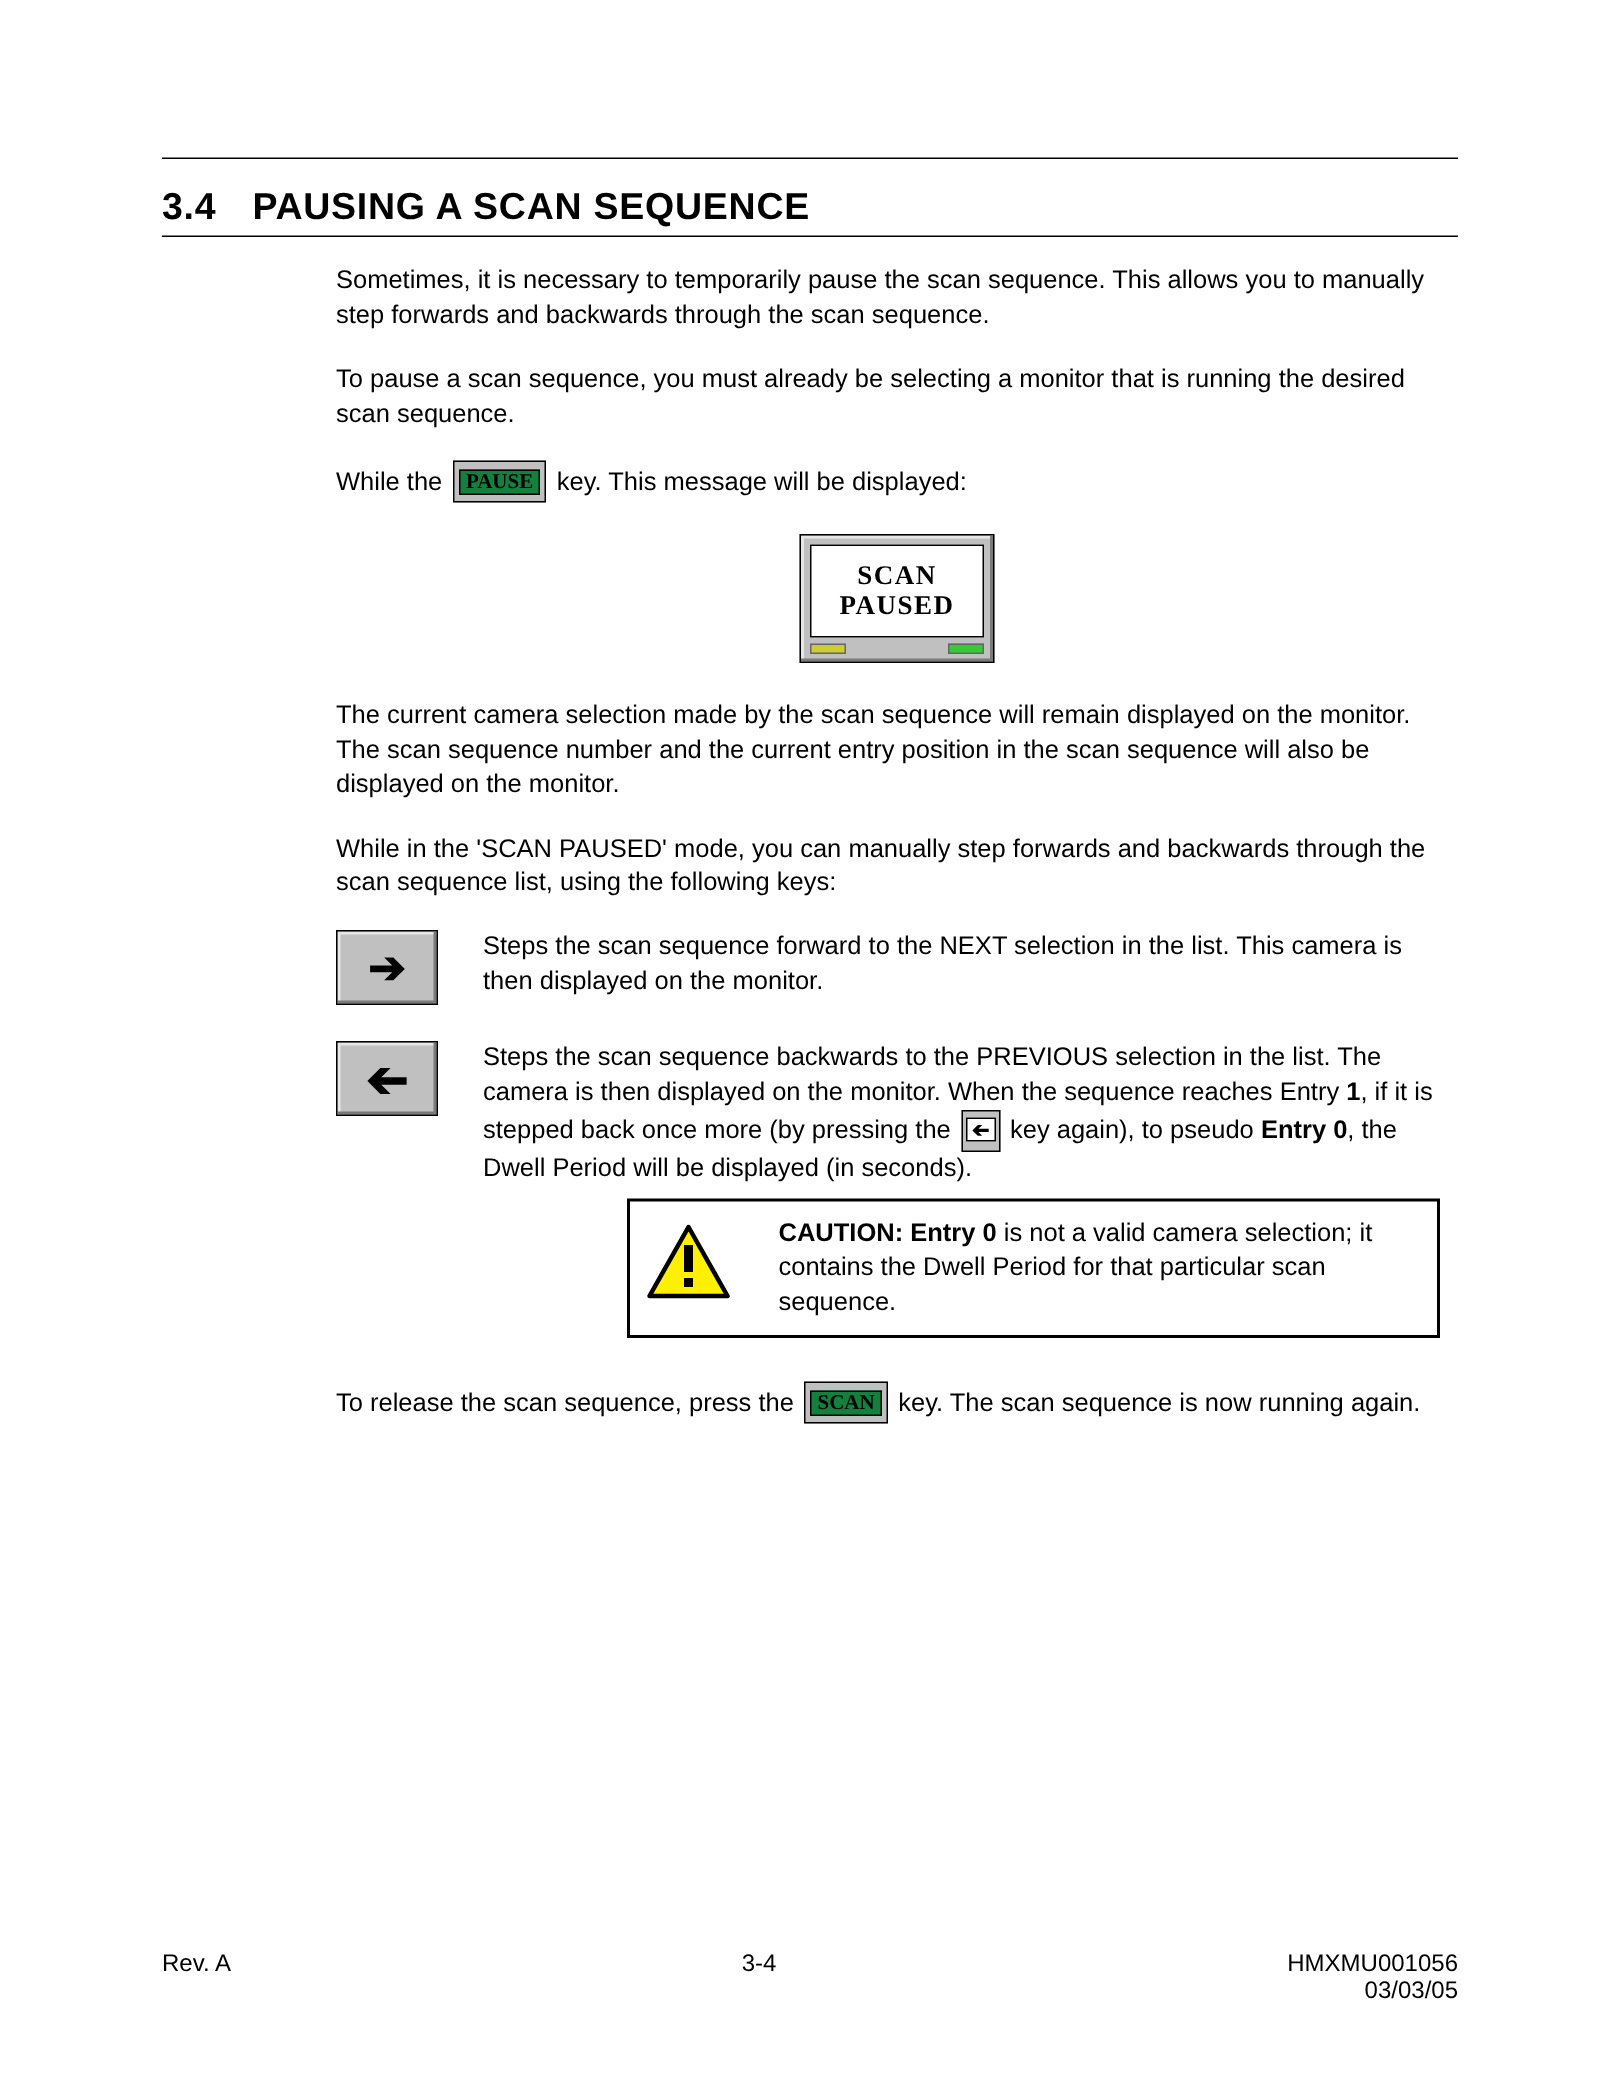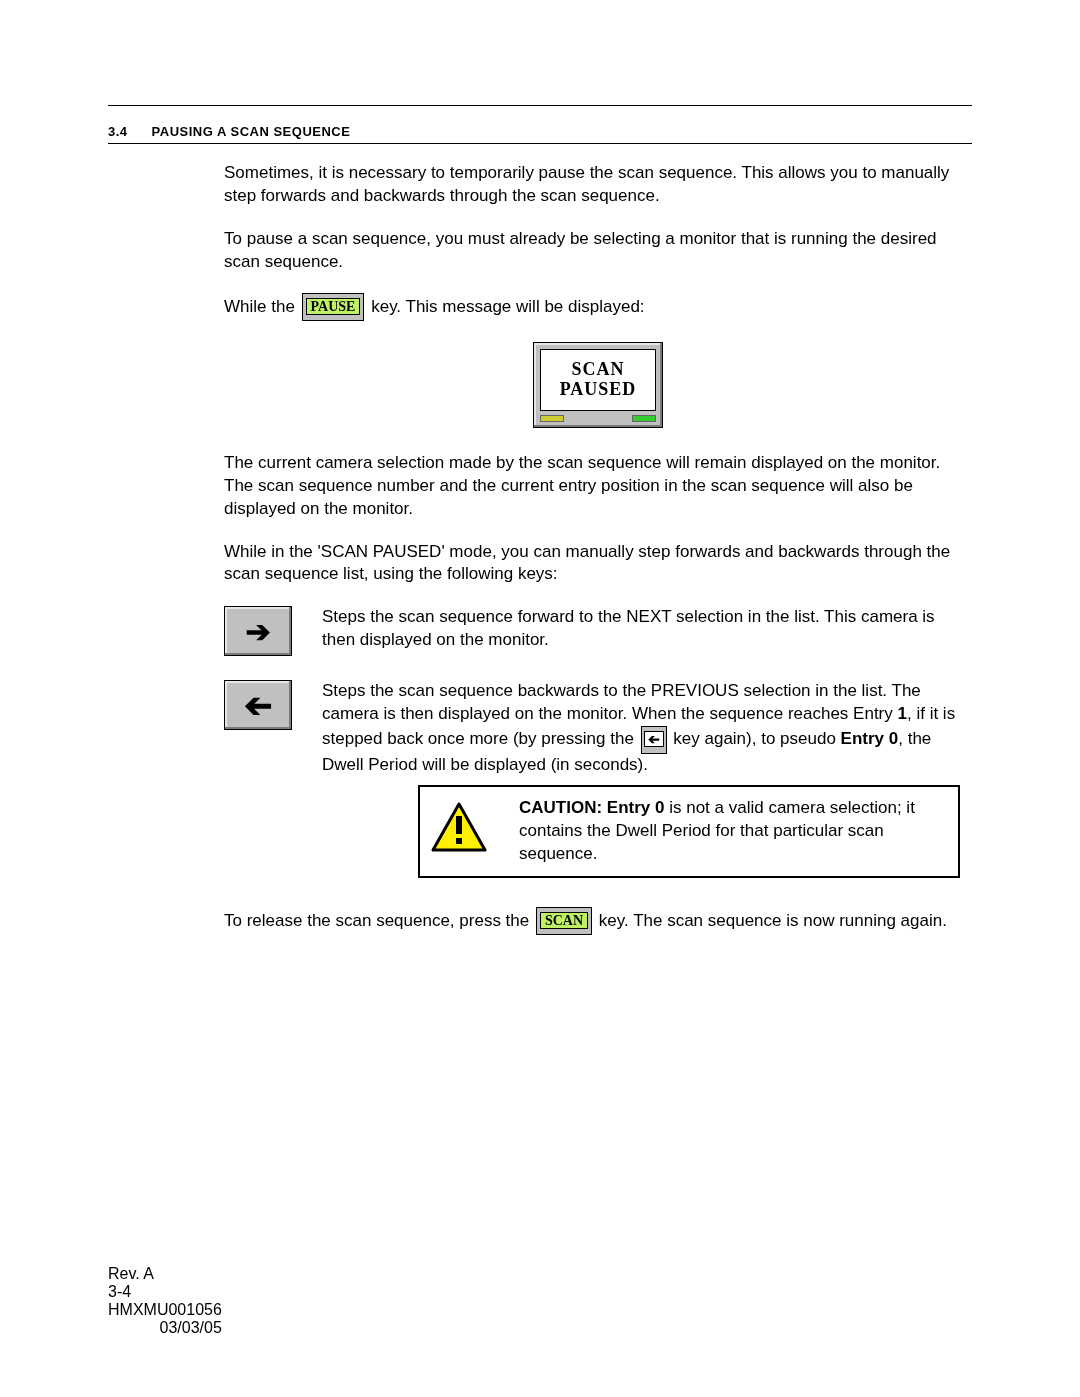--- a/index.html
+++ b/index.html
@@ -18,21 +18,21 @@
     padding: 105px 108px 0 108px;
     box-sizing: border-box;
   }
   .rule {
     border: none;
     border-top: 1.5px solid #000;
     margin: 0;
   }
   .section-heading {
     font-weight: bold;
-    font-size: 13px;
+    font-size: 25px;
     letter-spacing: 0.5px;
     margin: 18px 0 4px 0;
     font-family: Arial, Helvetica, sans-serif;
   }
   .section-number {
     margin-right: 24px;
   }
   .body-col {
     margin-left: 116px;
     margin-top: 18px;
@@ -47,21 +47,21 @@
     border: 1px solid #000;
     background: #c0c0c0;
     padding: 1px 3px 2px 3px;
     margin: 0 2px;
     position: relative;
     top: -1px;
   }
   .key-btn .inner {
     display: inline-block;
     border: 1px solid #000;
-    background: #bef264;
+    background: #15803d;
     font-family: "Times New Roman", serif;
     font-weight: bold;
     font-size: 14px;
     padding: 0 4px;
     line-height: 15px;
   }
   .key-btn-tiny {
     display: inline-block;
     vertical-align: middle;
     border: 1px solid #000;
@@ -163,21 +163,20 @@
   }
   .footer {
     position: absolute;
     bottom: 60px;
     left: 108px;
     right: 108px;
     display: flex;
     justify-content: space-between;
     align-items: flex-start;
     font-size: 16px;
-    flex-direction: column;
   }
   .footer .right {
     text-align: right;
   }
 </style>
 </head>
 <body>
 
 <div class="page">
   <hr class="rule">

